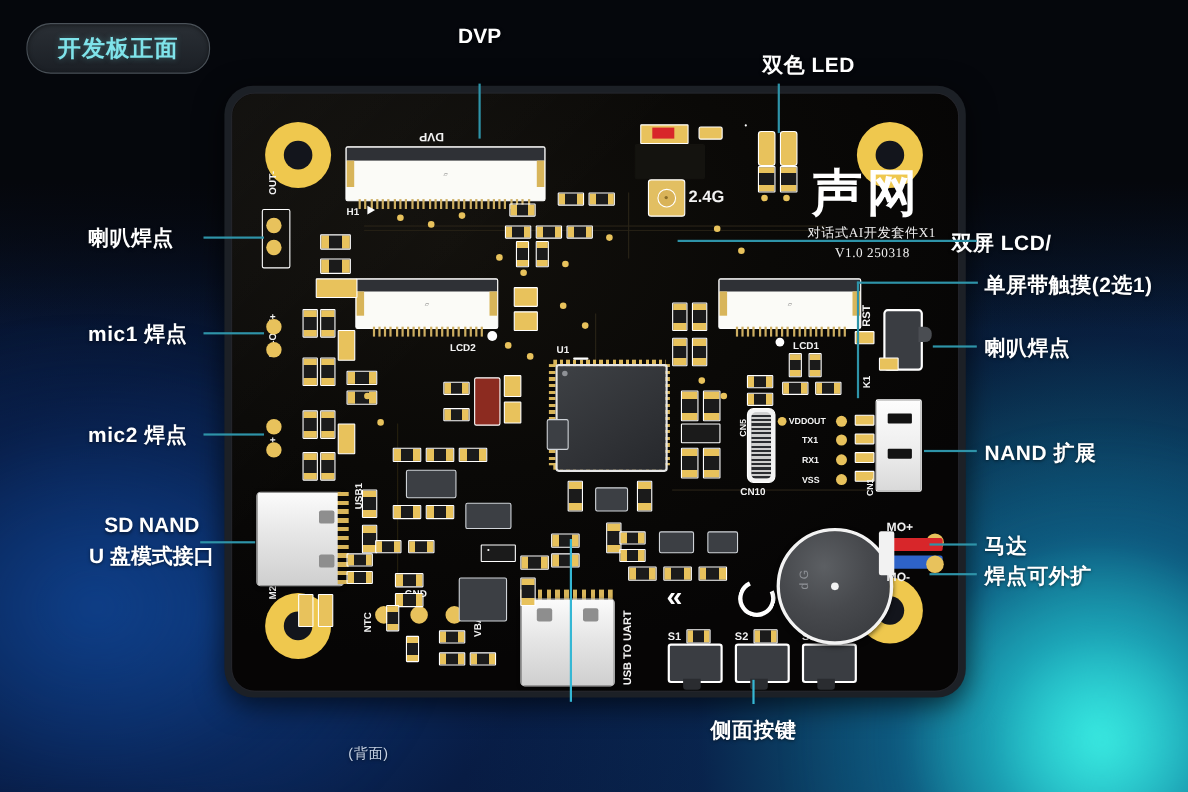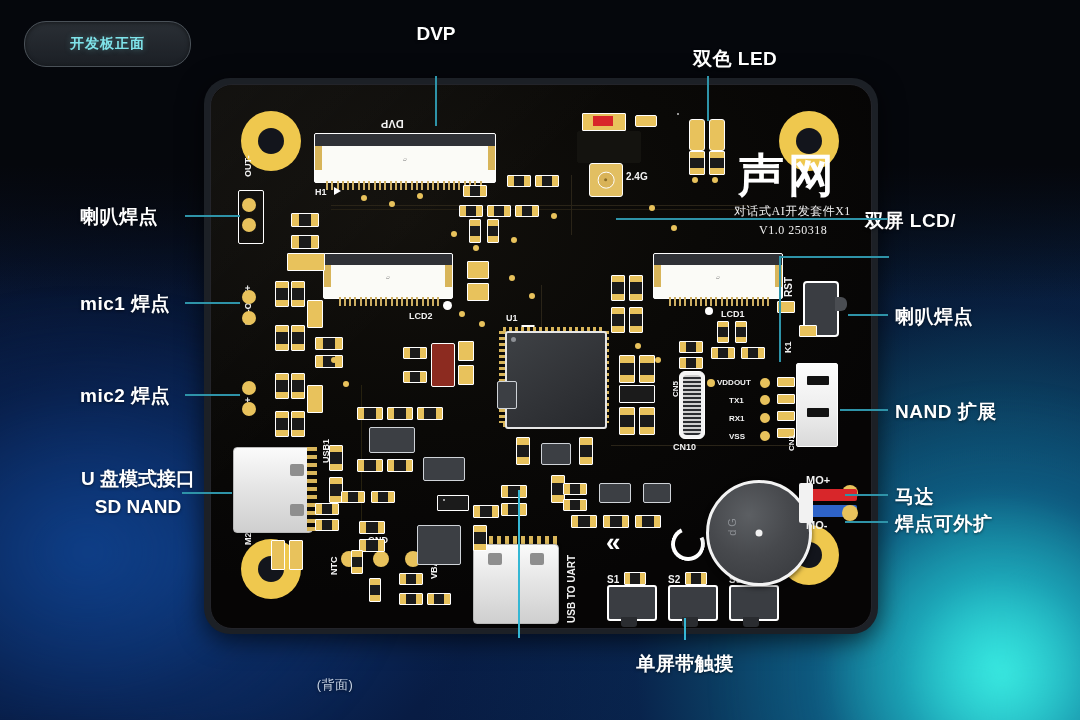--- a/index.html
+++ b/index.html
@@ -25,21 +25,21 @@
     filter:blur(6px);}
   .bg-left-glow{position:absolute;left:-120px;top:300px;width:520px;height:420px;
     background:radial-gradient(ellipse at 40% 60%, rgba(16,70,150,.7) 0%, rgba(10,40,95,.35) 45%, rgba(0,0,0,0) 72%);
     filter:blur(10px);}
 
   
   .badge{position:absolute;left:24px;top:21px;width:165px;height:44px;border-radius:22px;
     background:linear-gradient(180deg,#2a2f35 0%,#1b1f25 100%);
     border:1px solid #4a5158;display:flex;align-items:center;justify-content:center;
     box-shadow:0 1px 4px rgba(0,0,0,.5) inset;}
-  .badge span{color:#7fe3ea;font-size:14px;font-weight:bold;letter-spacing:1px;
+  .badge span{color:#7fe3ea;font-size:21px;font-weight:bold;letter-spacing:1px;
     text-shadow:0 0 6px rgba(120,230,235,.35);}
 
   
   .pcb-shadow{position:absolute;left:204px;top:78px;width:674px;height:556px;border-radius:26px;
     background:#1c2026;box-shadow:0 6px 26px rgba(0,0,0,.65);}
   .pcb{position:absolute;left:210px;top:84px;width:660px;height:543px;border-radius:22px;
     background:
       radial-gradient(ellipse 80% 70% at 30% 25%, #12100c 0%, #0a0907 55%, #060505 100%);
     overflow:hidden;border:1px solid #23242a;}
   .pcb-sheen{position:absolute;inset:0;border-radius:22px;
@@ -225,21 +225,21 @@
     <div class="silk" style="left:104px;top:102px;font-size:9px;font-weight:bold;">H1</div>
     <div style="position:absolute;left:123px;top:102px;width:0;height:0;border-left:7px solid #fff;border-top:4px solid transparent;border-bottom:4px solid transparent;"></div>
 
     <div class="led-white" style="left:371px;top:28px;width:42px;height:16px;border:1px solid #fff;background:#e8c25c;"></div>
     <div class="led-red" style="left:382px;top:31px;width:20px;height:10px;"></div>
     <div class="pad" style="left:424px;top:30px;width:20px;height:10px;border:1px solid #fff;"></div>
     <div class="chipdk" style="left:366px;top:46px;width:62px;height:30px;background:#14130f;border-color:#14130f;"></div>
     <div class="ipex" style="left:378px;top:78px;width:32px;height:32px;">
         <i></i>
       </div>
-    <div class="silk" style="left:415px;top:86px;font-size:10px;font-weight:bold;">2.4G</div>
+    <div class="silk" style="left:415px;top:86px;font-size:15px;font-weight:bold;">2.4G</div>
 
     <div class="solid-gold" style="left:478px;top:34px;width:14px;height:30px;border-radius:3px;"></div>
     <div class="solid-gold" style="left:498px;top:34px;width:14px;height:30px;border-radius:3px;"></div>
     <div class="resgold2" style="left:478px;top:66px;width:14px;height:22px;"></div>
     <div class="resgold2" style="left:498px;top:66px;width:14px;height:22px;"></div>
     <div class="padc" style="left:481px;top:92px;width:6px;height:6px;"></div>
     <div class="padc" style="left:501px;top:92px;width:6px;height:6px;"></div>
 
     <div style="position:absolute;left:527px;top:60px;font-size:46px;font-weight:bold;color:#fff;letter-spacing:4px;font-family:'Liberation Sans',sans-serif;">声网</div>
     <div style="position:absolute;left:523px;top:118px;font-size:12px;color:#f0f0f0;font-family:'Liberation Serif',serif;letter-spacing:.5px;">对话式AI开发套件X1</div>
@@ -535,41 +535,42 @@
   <div class="lab" style="left:80px;top:204px;">喇叭焊点</div>
   <div class="lead-h" style="left:185px;top:215px;width:55px;"></div>
 
   <div class="lab" style="left:80px;top:291px;">mic1 焊点</div>
   <div class="lead-h" style="left:185px;top:302px;width:55px;"></div>
 
   <div class="lab" style="left:80px;top:383px;">mic2 焊点</div>
   <div class="lead-h" style="left:185px;top:394px;width:55px;"></div>
 
   <div class="lab2" style="left:58px;top:465px;text-align:center;width:160px;">
+    <div>SD NAND</div>
     <div>U 盘模式接口</div>
-    <div>SD NAND</div>
   </div>
   <div class="lead-h" style="left:182px;top:492px;width:50px;"></div>
 
   <div class="lab" style="left:865px;top:208px;">双屏 LCD/</div>
   <div class="lead-h" style="left:616px;top:218px;width:272px;"></div>
+  <div class="lab" style="left:895px;top:246px;">单屏带触摸(2选1)</div>
   <div class="lead-h" style="left:779px;top:256px;width:110px;"></div>
   <div class="lead-v" style="left:779px;top:256px;height:106px;"></div>
 
   <div class="lab" style="left:895px;top:304px;">喇叭焊点</div>
   <div class="lead-h" style="left:848px;top:314px;width:40px;"></div>
 
   <div class="lab" style="left:895px;top:399px;">NAND 扩展</div>
   <div class="lead-h" style="left:840px;top:409px;width:48px;"></div>
 
   <div class="lab" style="left:895px;top:484px;">马达</div>
   <div class="lead-h" style="left:845px;top:494px;width:43px;"></div>
   <div class="lab" style="left:895px;top:511px;">焊点可外扩</div>
   <div class="lead-h" style="left:845px;top:521px;width:43px;"></div>
 
   <div class="lab sm tcenter" style="left:270px;top:676px;width:130px;">(背面)</div>
 
   <div class="lead-cy" style="left:518px;top:490px;width:2px;height:148px;"></div>
 
-  <div class="lab tcenter" style="left:625px;top:651px;width:120px;">单屏带触摸</div>
+  <div class="lab tcenter" style="left:625px;top:651px;width:120px;">侧面按键</div>
   <div class="lead-cy" style="left:684px;top:618px;width:2px;height:22px;"></div>
 
 </div>
 
 </body></html>

